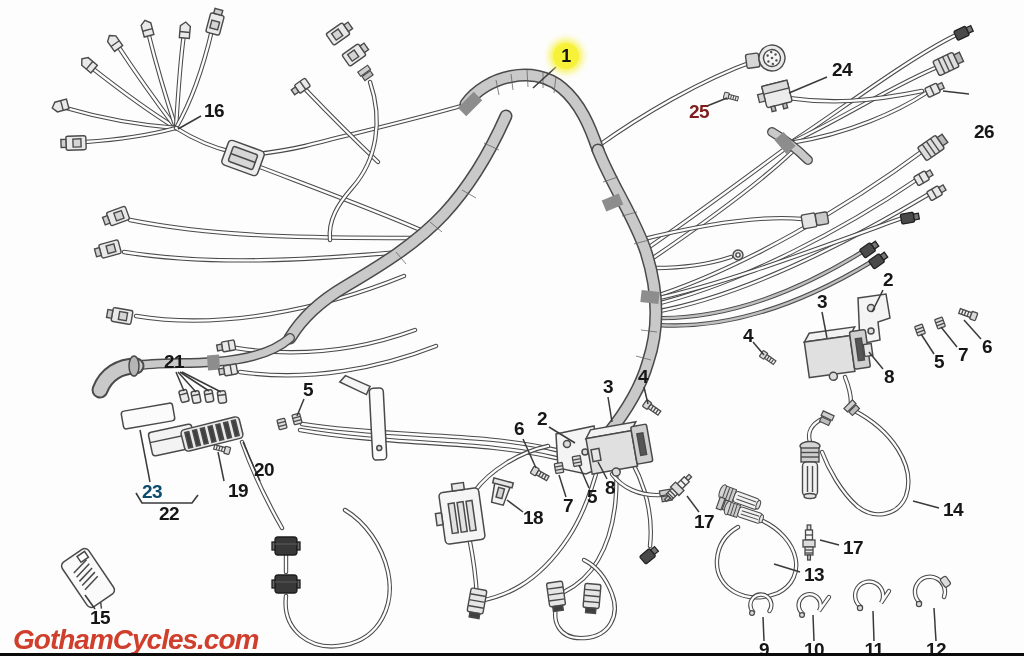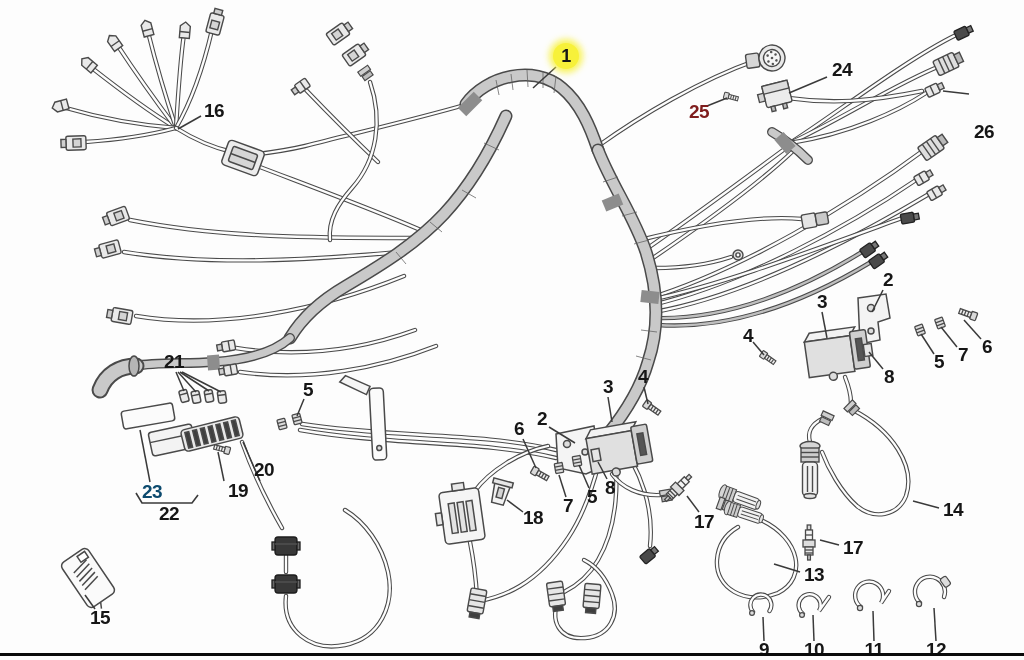--- a/index.html
+++ b/index.html
@@ -552,15 +552,16 @@
       <div class="callout" style="left: 100px; top: 618px; color: rgb(22, 22, 22);">15</div>
       <div class="callout" style="left: 814px; top: 575px; color: rgb(22, 22, 22);">13</div>
       <div class="callout" style="left: 853px; top: 548px; color: rgb(22, 22, 22);">17</div>
       <div class="callout" style="left: 953px; top: 510px; color: rgb(22, 22, 22);">14</div>
       <div class="callout" style="left: 764px; top: 650px; color: rgb(22, 22, 22);">9</div>
       <div class="callout" style="left: 814px; top: 650px; color: rgb(22, 22, 22);">10</div>
       <div class="callout" style="left: 874px; top: 650px; color: rgb(22, 22, 22);">11</div>
       <div class="callout" style="left: 936px; top: 650px; color: rgb(22, 22, 22);">12</div>
     </div>
 
+<div class="logo" style="color: rgb(207, 63, 44);">GothamCycles.com</div>
 <div class="bottom-rule" style="background: rgb(10, 10, 10);"></div>
 
 </div>
 
 </body></html>

